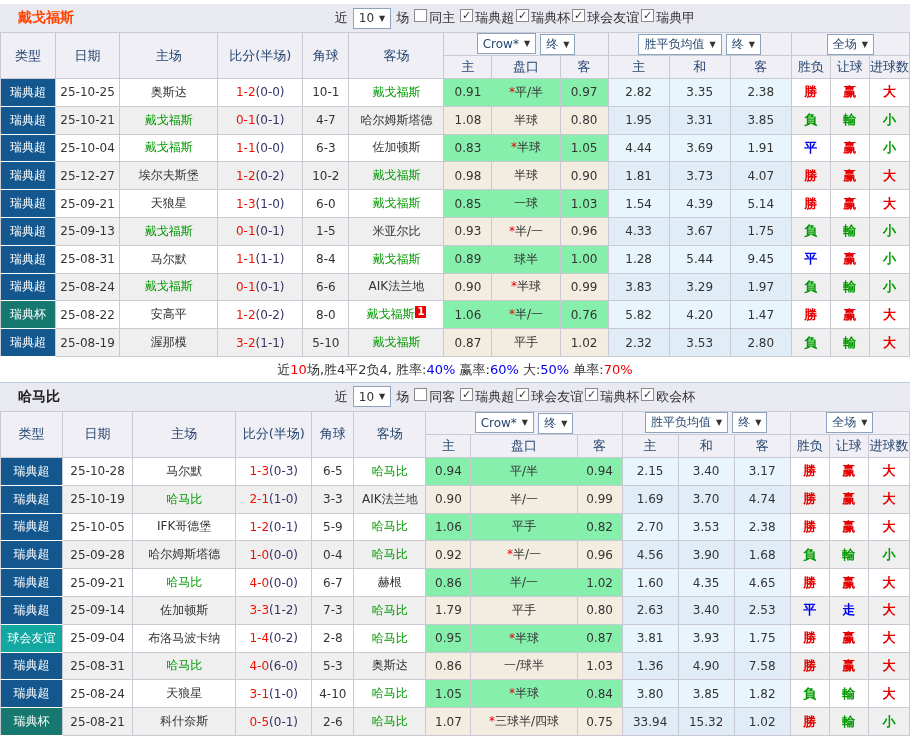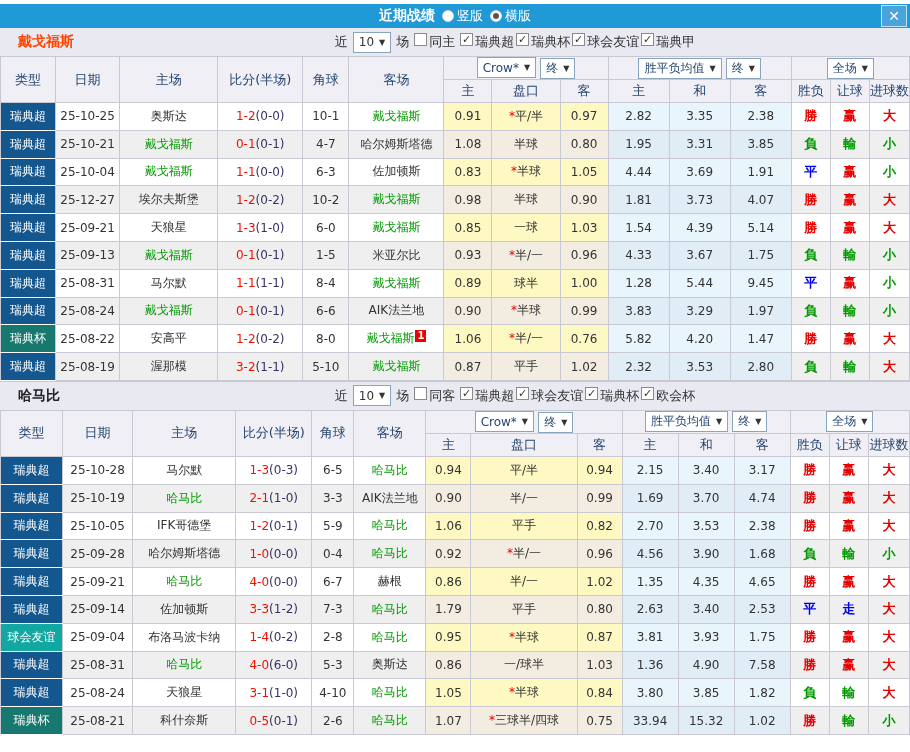--- a/index.html
+++ b/index.html
@@ -31,21 +31,21 @@
   
   table.grid{border-collapse:collapse;table-layout:fixed;width:910px;}
   .grid th,.grid td{border:1px solid #c9c9d4;overflow:hidden;white-space:nowrap;text-align:center;padding:0;}
   .grid thead th{background:#f0eff5;color:#26466f;font-weight:normal;font-size:13px;height:22px;}
   .grid tbody tr{height:27.8px;}
   td.type{color:#fff;font-size:12px;border-color:#fff #c9c9d4;}
   .t-super{background:#14578f;}
   .t-cup{background:#17786f;}
   .t-fri{background:#12a7a0;}
   td.plain{background:#fff;}
-  td.odds{background:#fef9c3;}
+  td.odds{background:#86efac;}
   td.avg{background:#e9f5fc;}
   td.res{background:#fff;font-weight:bold;font-size:13px;}
   .grid tbody tr:nth-child(even) td.plain{background:#efefef;}
   .grid tbody tr:nth-child(even) td.odds{background:#f3ece1;}
   .grid tbody tr:nth-child(even) td.avg{background:#e1edf6;}
   .grid tbody tr:nth-child(even) td.res{background:#efefef;}
   .c-r{color:#e60000;}
   .c-g{color:#009900;}
   .c-b{color:#0000ee;}
   .team-name{color:#333;}
@@ -59,34 +59,20 @@
   .summary{height:25px;line-height:25px;text-align:center;font-size:13px;}
   .seg-k{color:#333;}
   .seg-b{color:#0000ee;}
   .seg-r{color:#ee0000;}
 </style>
 </head>
 <body>
 
 <div class="window">
 
-  <div class="topbar">
-    <div class="titlewrap">
-      <span class="title">近期战绩</span>
-      <span class="radiowrap">
-        <span class="radio"></span>
-        <span>竖版</span>
-      </span>
-      <span class="radiowrap">
-        <span class="radio on"></span>
-        <span>横版</span>
-      </span>
-    </div>
-    <button class="closebtn"><span>✕</span></button>
-  </div>
 
   <div class="filter">
     <span class="team orange">戴戈福斯</span>
     <div class="controls">
       <span>近</span>
       <span class="sel">
         <span>10</span>
         <span class="arr">▼</span>
       </span>
       <span>场</span>
@@ -347,20 +333,21 @@
           <td class="avg">2.32</td>
           <td class="avg">3.53</td>
           <td class="avg">2.80</td>
           <td class="res c-g">負</td>
           <td class="res c-g">輸</td>
           <td class="res c-r">大</td>
         </tr>
       </tbody>
   </table>
 
+  <div class="summary" id="summary-0"><span class="seg-k">近</span><span class="seg-r">10</span><span class="seg-k">场,胜4平2负4, 胜率:</span><span class="seg-b">40%</span><span class="seg-k"> 赢率:</span><span class="seg-b">60%</span><span class="seg-k"> 大:</span><span class="seg-b">50%</span><span class="seg-k"> 单率:</span><span class="seg-r">70%</span></div>
 
   <div class="filter second">
     <span class="team dark">哈马比</span>
     <div class="controls">
       <span>近</span>
       <span class="sel">
         <span>10</span>
         <span class="arr">▼</span>
       </span>
       <span>场</span>
@@ -526,21 +513,21 @@
         <tr>
           <td class="type t-super">瑞典超</td>
           <td class="plain">25-09-21</td>
           <td class="plain"><span class="team-name hl">哈马比</span></td>
           <td class="plain"><span class="score">4-0</span><span class="half">(0-0)</span></td>
           <td class="plain">6-7</td>
           <td class="plain"><span class="team-name">赫根</span></td>
           <td class="odds">0.86</td>
           <td class="odds">半/一</td>
           <td class="odds">1.02</td>
-          <td class="avg">1.35</td>
+          <td class="avg">1.60</td>
           <td class="avg">4.35</td>
           <td class="avg">4.65</td>
           <td class="res c-r">勝</td>
           <td class="res c-r">赢</td>
           <td class="res c-r">大</td>
         </tr>
         <tr>
           <td class="type t-super">瑞典超</td>
           <td class="plain">25-09-14</td>
           <td class="plain"><span class="team-name">佐加顿斯</span></td>

